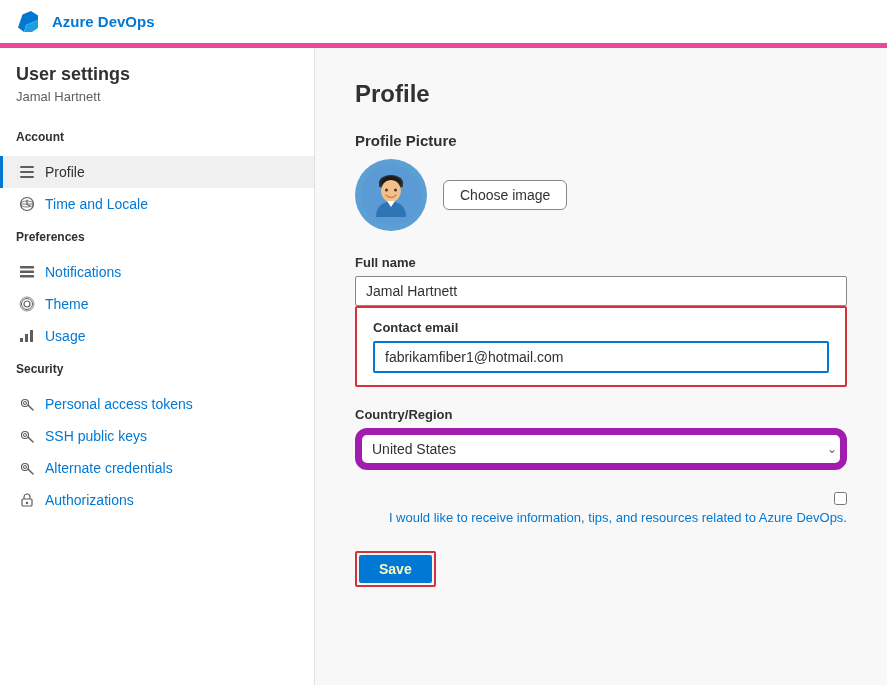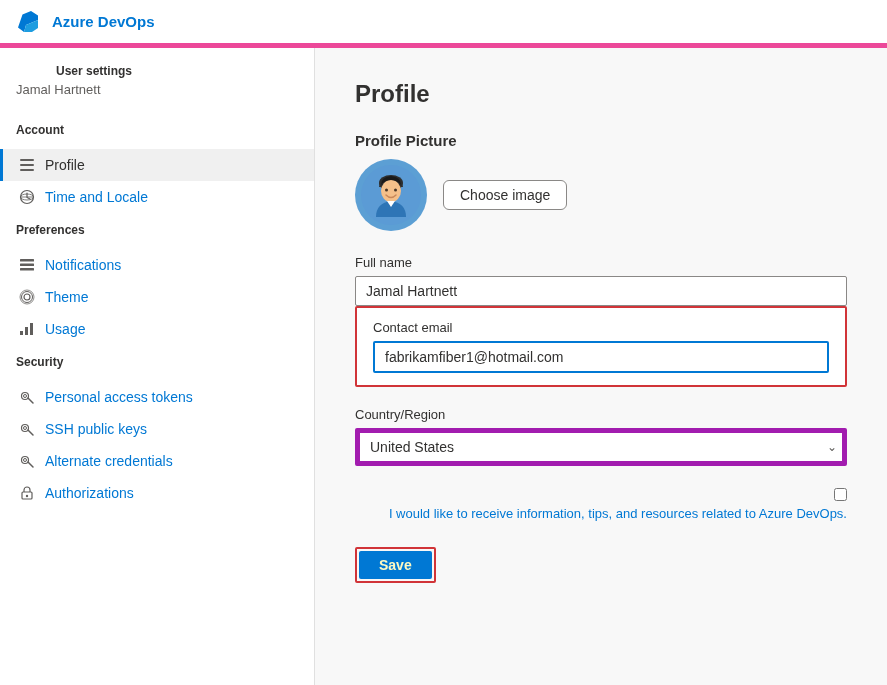--- a/index.html
+++ b/index.html
@@ -41,25 +41,24 @@
     
     .sidebar {
       width: 315px;
       min-width: 315px;
       background: #fff;
       border-right: 1px solid #e0e0e0;
       padding: 16px 0;
       overflow-y: auto;
     }
     .sidebar-title {
-      font-size: 12px;
+      font-size: 18px;
       font-weight: 700;
       padding: 0 16px 4px 16px;
       color: #323130;
-      margin-left: 40px;
     }
     .sidebar-username {
       font-size: 13px;
       color: #605e5c;
       padding: 0 16px 16px 16px;
     }
     .sidebar-section-label {
       font-size: 12px;
       font-weight: 600;
       color: #323130;
@@ -142,21 +141,21 @@
       font-size: 14px;
       cursor: pointer;
       border-radius: 6px;
     }
     
     .form-group {
       margin-bottom: 20px;
     }
     .form-label {
       font-size: 13px;
-      font-weight: 400;
+      font-weight: 700;
       color: #323130;
       margin-bottom: 6px;
       display: block;
     }
     .form-input {
       width: 100%;
       max-width: 530px;
       padding: 6px 10px;
       border: 1px solid #8a8886;
       font-size: 14px;
@@ -180,25 +179,25 @@
       max-width: 100%;
     }
     
     .form-select-wrapper {
       position: relative;
       max-width: 530px;
     }
     .form-select {
       width: 100%;
       padding: 6px 36px 6px 10px;
-      border: 5px solid #a21caf;
-      font-size: 14px;
-      color: #323130;
-      background: #fff;
-      border-radius: 2px;
+      border: 7px solid #a21caf;
+      font-size: 14px;
+      color: #323130;
+      background: #fff;
+      border-radius: 12px;
       appearance: none;
       cursor: pointer;
       outline: none;
     }
     .select-chevron {
       position: absolute;
       right: 10px;
       top: 50%;
       transform: translateY(-50%);
       pointer-events: none;

